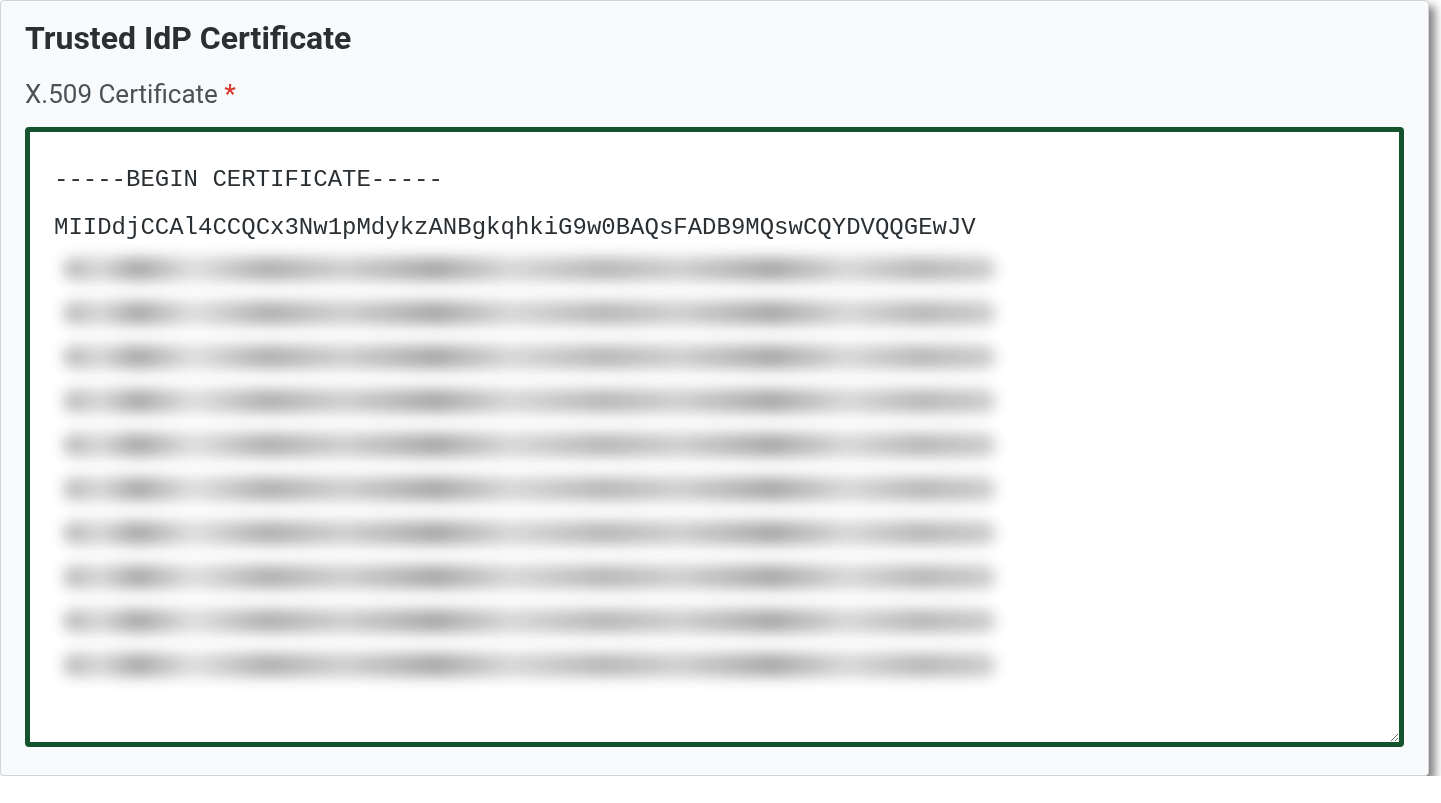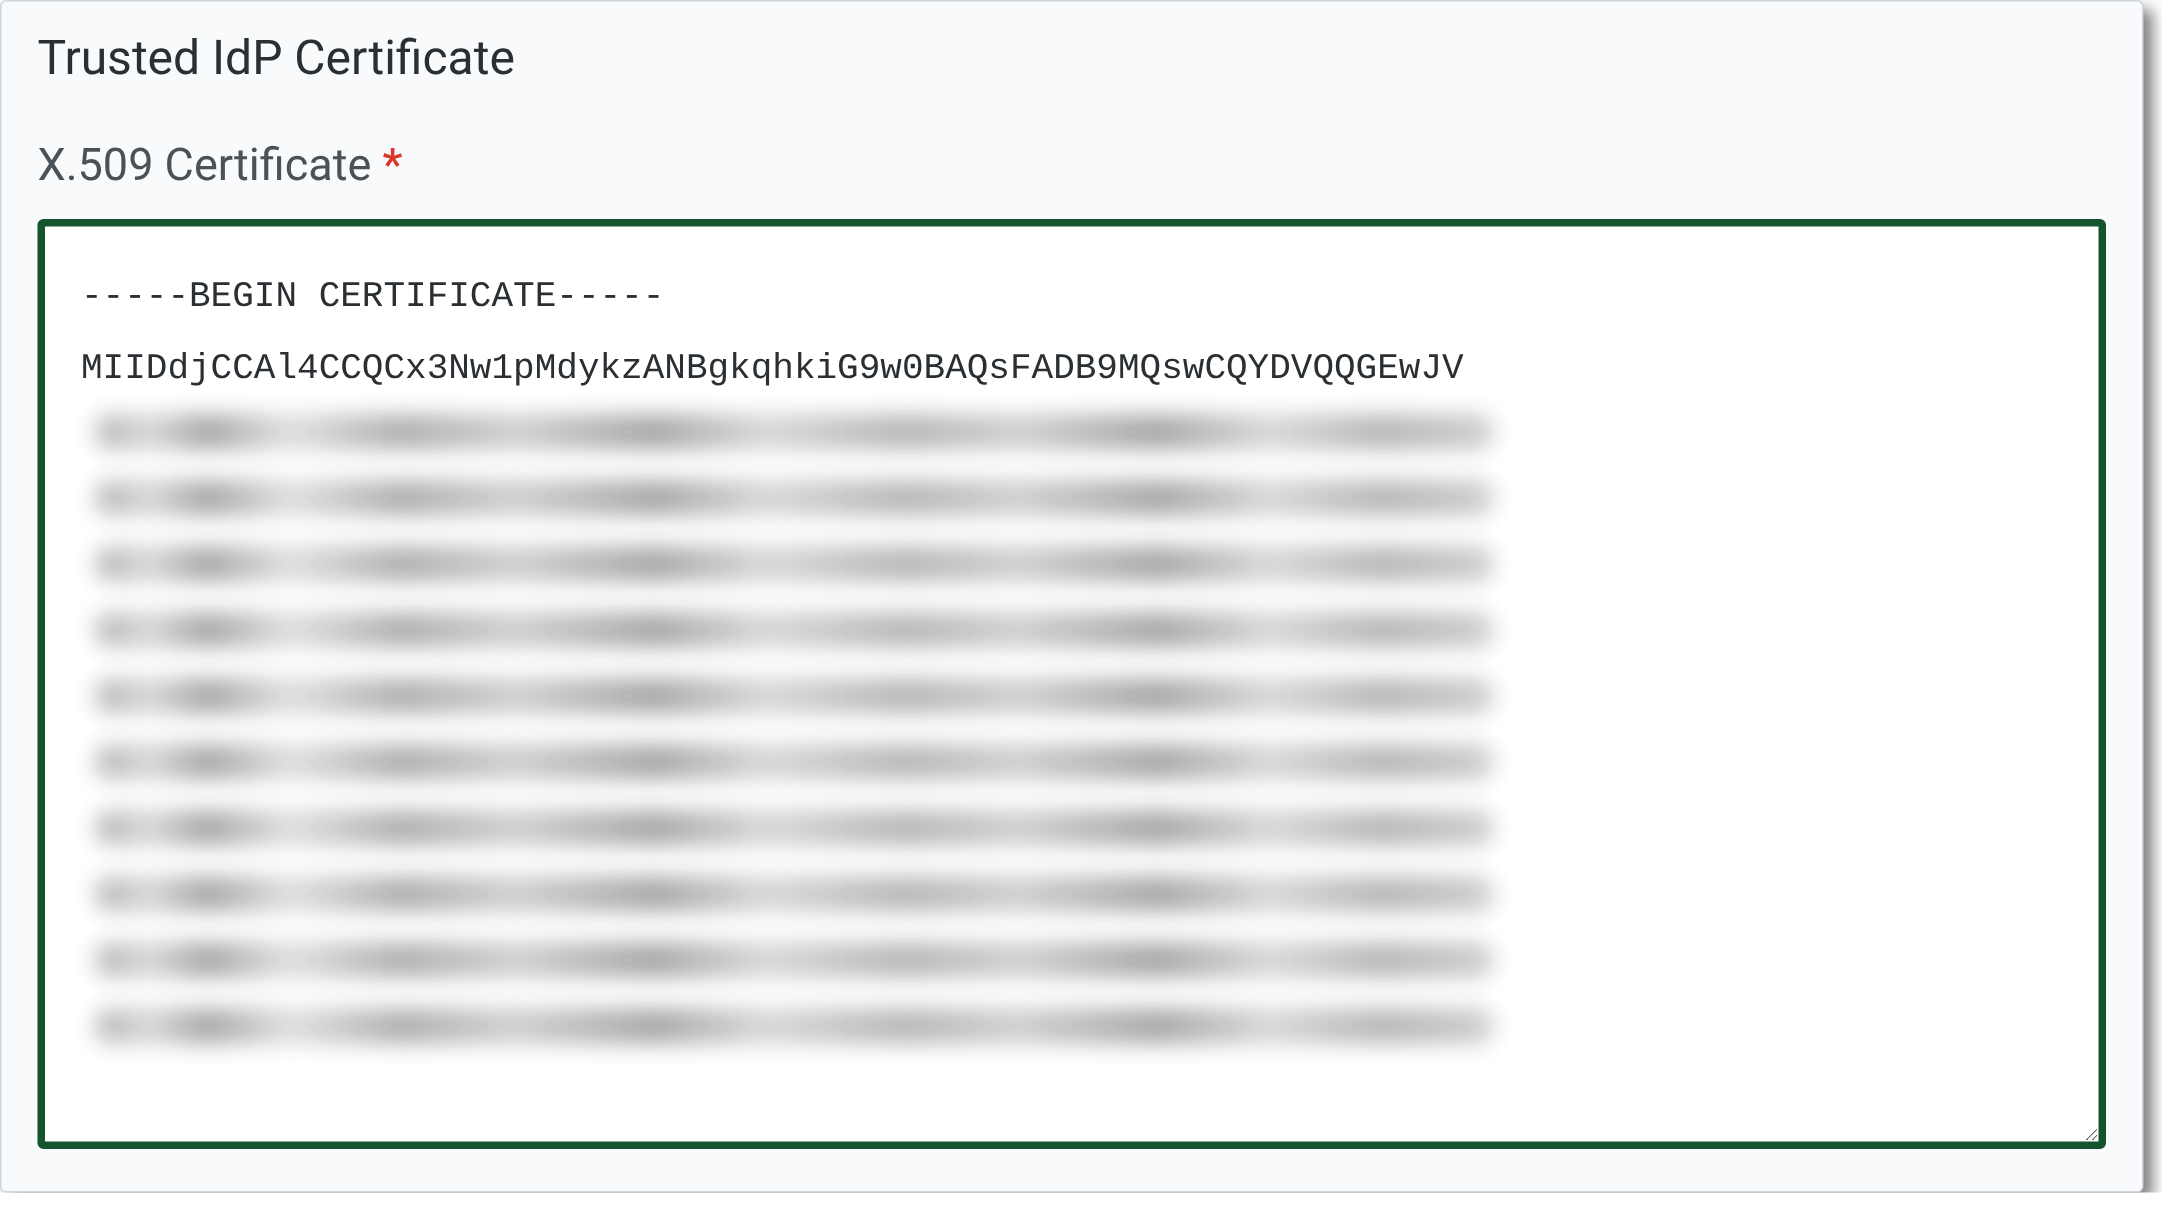--- a/index.html
+++ b/index.html
@@ -19,27 +19,27 @@
       background: #f9fafb;
       border: 1px solid #d0d4d8;
       border-radius: 4px;
       box-shadow: 6px 6px 10px rgba(0,0,0,0.5);
       padding: 18px 24px 24px 24px;
       position: relative;
     }
 
     .panel-title {
       font-size: 32px;
-      font-weight: 400;
+      font-weight: 700;
       color: #2a2f33;
-      margin-bottom: 36px;
+      margin-bottom: 22px;
     }
 
     .field-label {
-      font-size: 30px;
+      font-size: 26px;
       color: #4b5257;
       margin-bottom: 18px;
       display: block;
     }
 
     .required-asterisk {
       color: #d9372c;
       font-weight: 500;
     }
 

